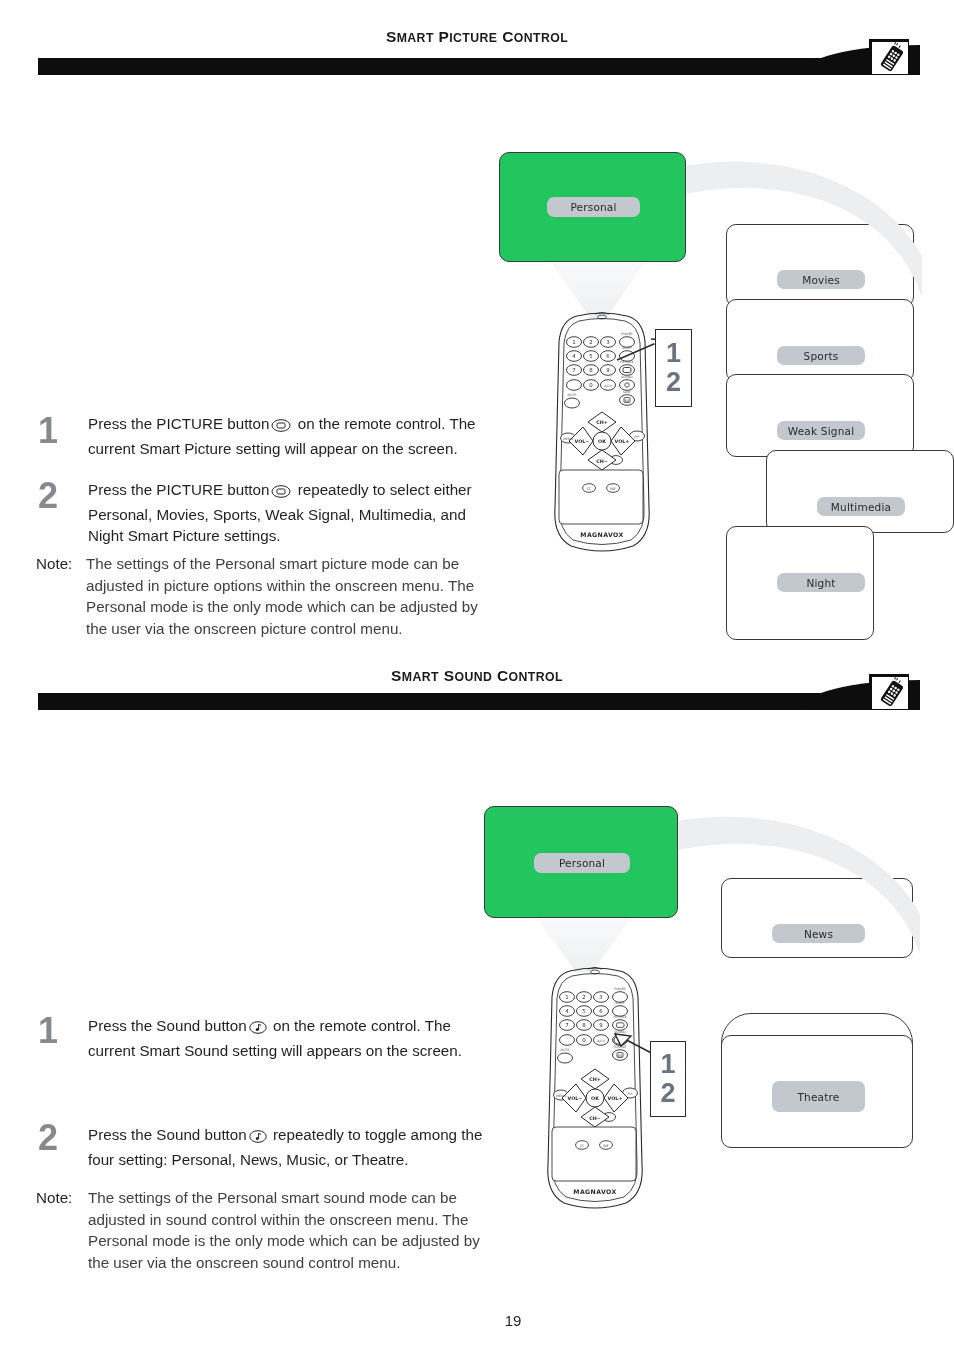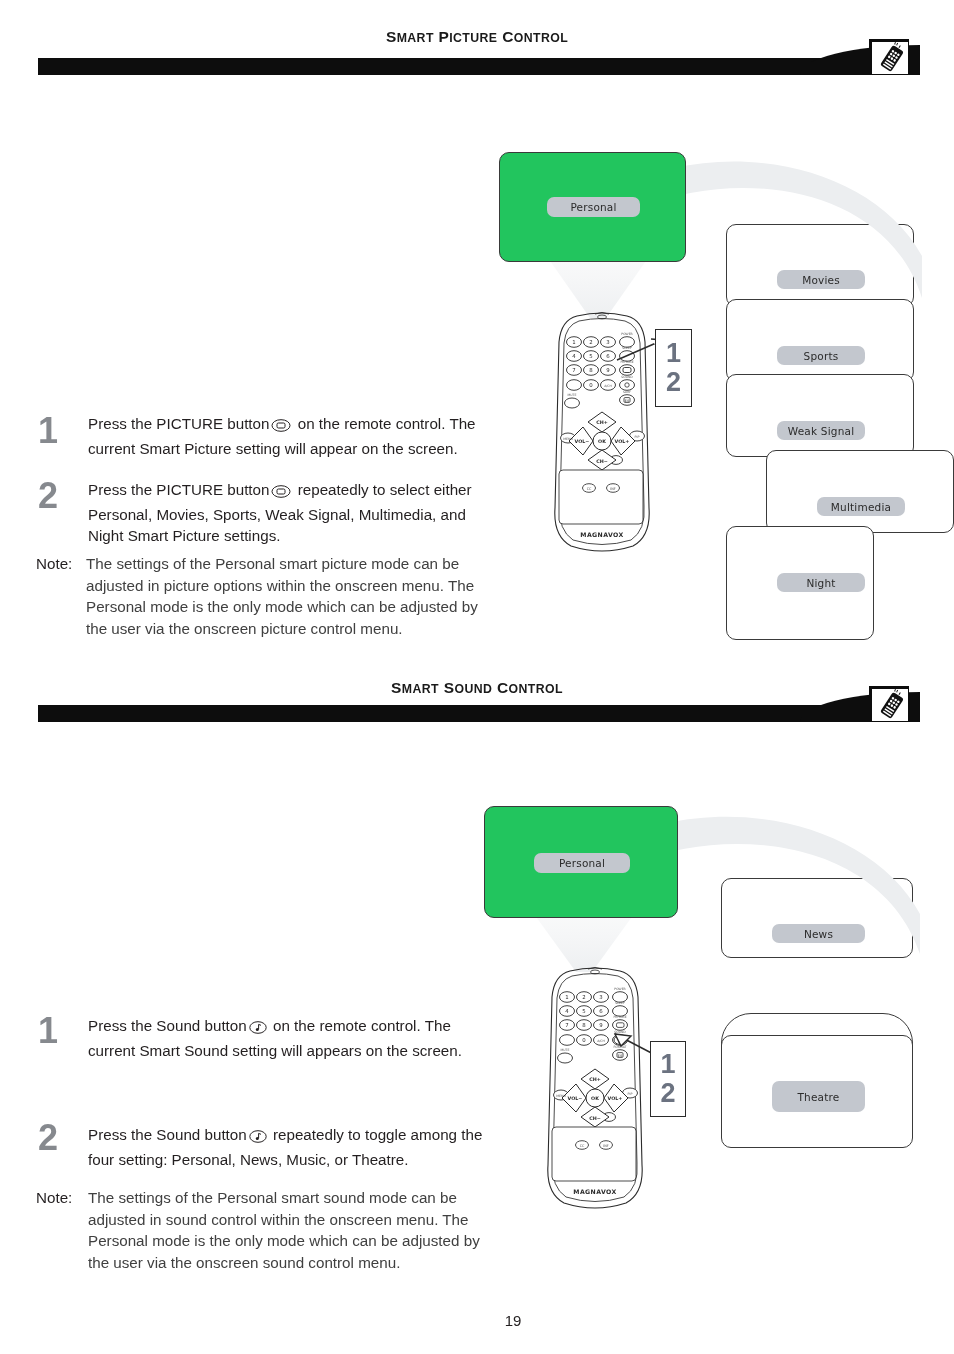--- a/index.html
+++ b/index.html
@@ -379,21 +379,21 @@
 <div class="step-text" style="left:88px; top:479px; width:398px;">
   <span>Press the PICTURE button</span><span class="btn-glyph"><svg width="20" height="13" viewBox="0 0 20 13">
         <ellipse cx="10" cy="6.5" rx="9" ry="5.8" fill="none" stroke="#231f20" stroke-width="1"></ellipse>
         <rect x="6" y="4" width="8" height="5" rx="1.4" fill="none" stroke="#231f20" stroke-width="1"></rect>
       </svg></span><span> repeatedly to select either Personal, Movies, Sports, Weak Signal, Multimedia, and Night Smart Picture settings.</span>
 </div>
 
 <div class="note-label" style="left:36px; top:553px;">Note:</div>
 <div class="note-text" style="left:86px; top:553px; width:400px;">The settings of the Personal smart picture mode can be adjusted in picture options within the onscreen menu. The Personal mode is the only mode which can be adjusted by the user via the onscreen picture control menu.</div>
 
-<div class="section-header" style="top:667px;margin-top:12px;">
+<div class="section-header" style="top:667px;">
   <div class="sh-title" style="top:0px;">
     <span class="cap">S</span><span class="sc">MART</span><span class="cap">&nbsp;S</span><span class="sc">OUND</span><span class="cap">&nbsp;C</span><span class="sc">ONTROL</span>
   </div>
   <div class="sh-bar" style="top:26px;"></div>
   <div class="sh-swoop" style="left:800px; top:13px;"></div>
   <div class="sh-iconbox" style="left:869px; top:7px;">
     <div class="inner">
       <svg width="36" height="32" viewBox="0 0 36 32">
         <g transform="rotate(33 19 17)">
           <rect x="13" y="4" width="13" height="24" rx="2.6" fill="#111"></rect>

